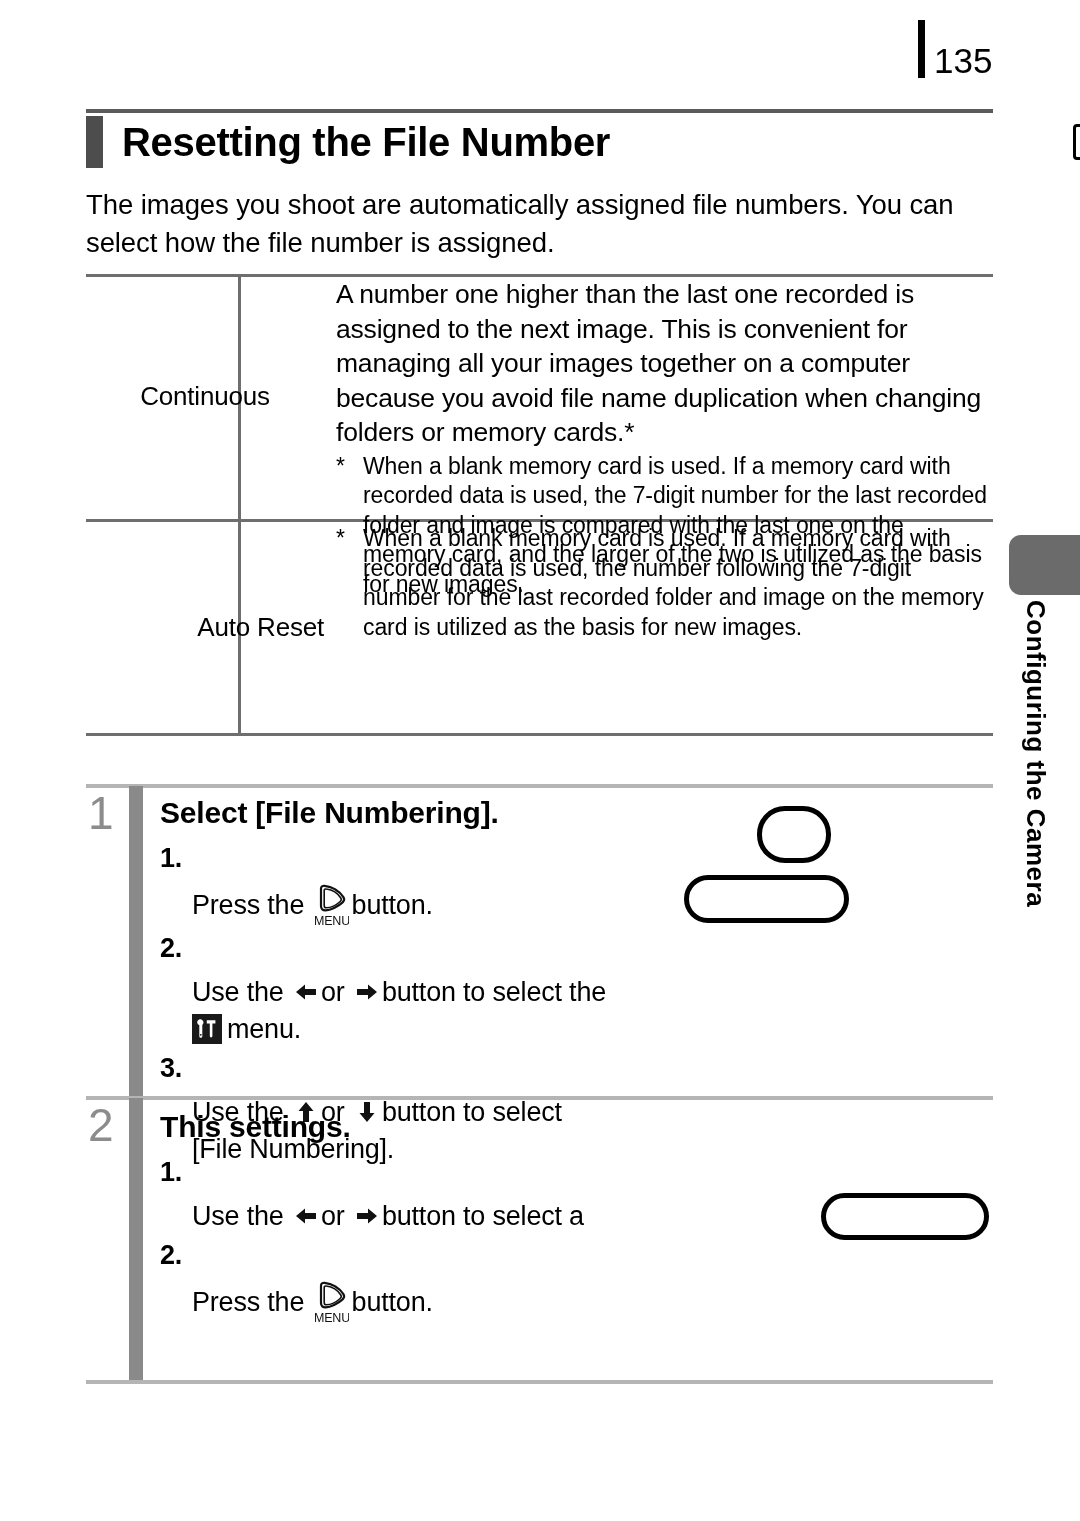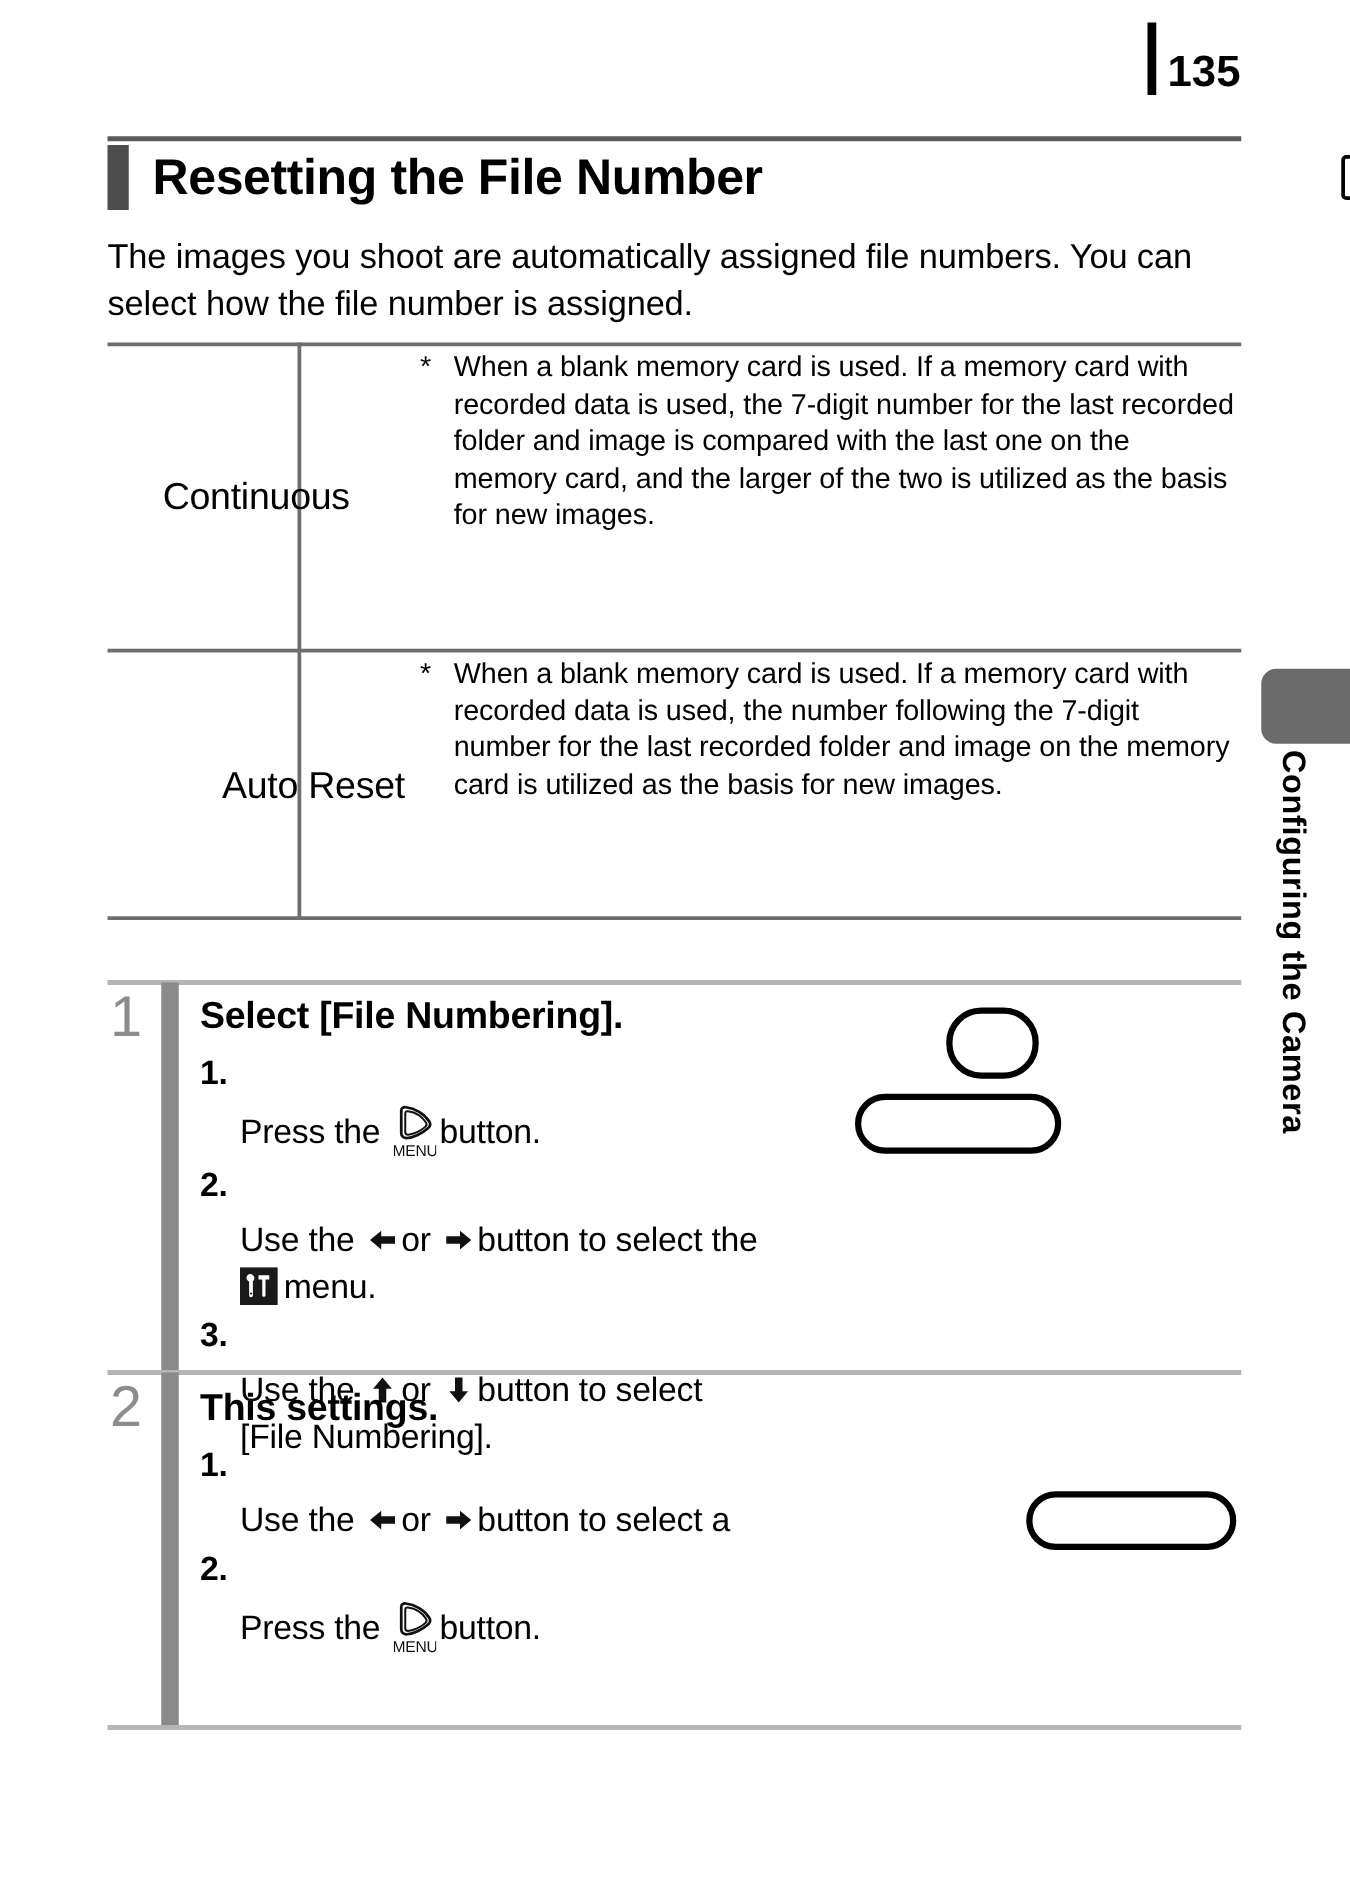--- a/index.html
+++ b/index.html
@@ -15,23 +15,22 @@
     color: #000000;
     overflow: hidden;
   }
 
   
   .page-num-wrap {
     position: absolute;
     top: 18px;
     left: 918px;
     display: flex;
-    align-items: flex-start;
+    align-items: flex-end;
     height: 60px;
-    font-weight: bold;
   }
   .page-num-rule {
     width: 7px;
     height: 58px;
     background: #000000;
   }
   .page-num {
     font-size: 35px;
     line-height: 1;
     padding-left: 9px;
@@ -125,21 +124,21 @@
     width: 907px;
   }
   .row-continuous { top: 277px; height: 242px; }
   .row-autoreset { top: 522px; height: 211px; }
 
   .row-label {
     position: absolute;
     left: 0;
     width: 238px;
     text-align: center;
-    font-size: 30px;
+    font-size: 26px;
     letter-spacing: -0.2px;
   }
   .row-continuous .row-label { top: 104px; }
   .row-autoreset .row-label { top: 90px; text-align: right; }
 
   .row-body {
     position: absolute;
     left: 250px;
     right: 4px;
   }
@@ -346,20 +345,21 @@
 <div class="intro">The images you shoot are automatically assigned file numbers. You can select how the file number is assigned.</div>
 
 <div class="tbl-top-rule"></div>
 <div class="tbl-mid-rule"></div>
 <div class="tbl-bot-rule"></div>
 <div class="tbl-vline"></div>
 
 <div class="row row-continuous">
   <div class="row-label">Continuous</div>
   <div class="row-body">
+    <div class="row-main">A number one higher than the last one recorded is assigned to the next image. This is convenient for managing all your images together on a computer because you avoid file name duplication when changing folders or memory cards.*</div>
     <div class="row-note">
       <span class="star">*</span>
       <span>When a blank memory card is used. If a memory card with recorded data is used, the 7-digit number for the last recorded folder and image is compared with the last one on the memory card, and the larger of the two is utilized as the basis for new images.</span>
     </div>
   </div>
 </div>
 
 <div class="row row-autoreset">
   <div class="row-label">Auto Reset</div>
   <div class="row-body">

